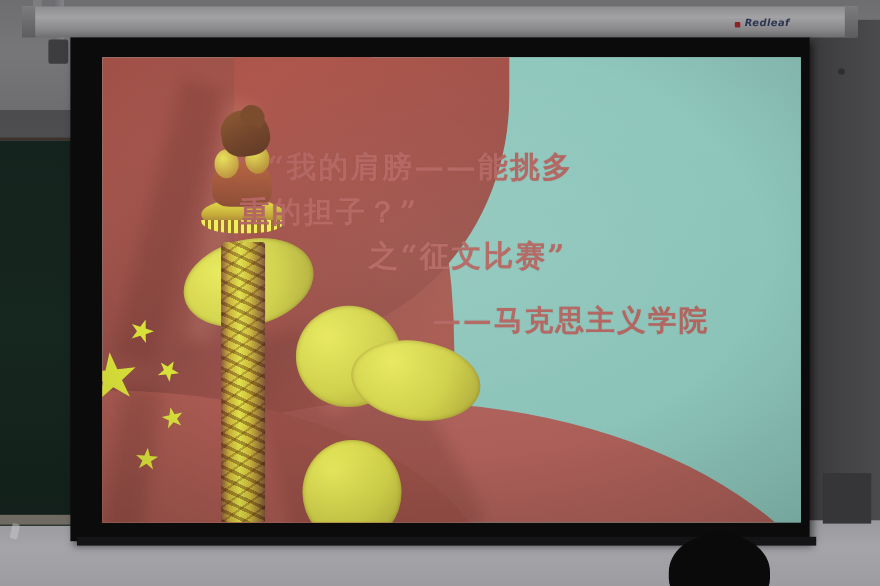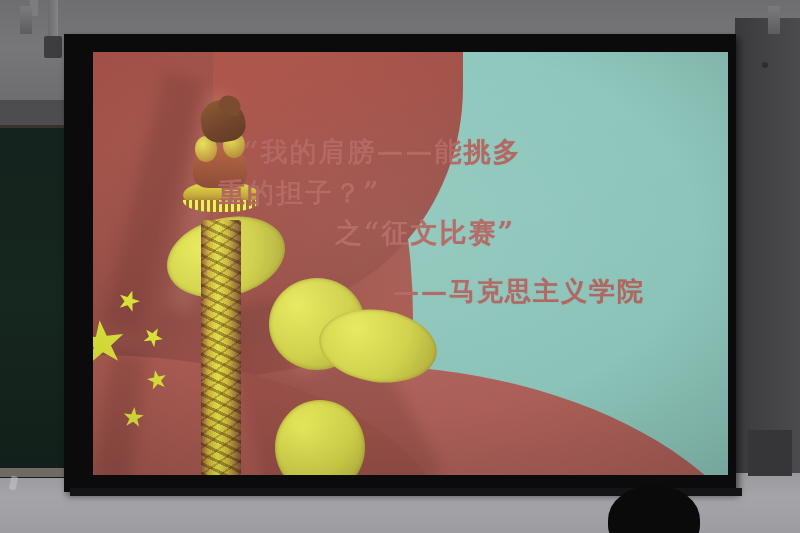--- a/index.html
+++ b/index.html
@@ -399,20 +399,26 @@
   <div class="wall-panel"></div>
   <div class="wall-screw"></div>
 
   <div class="blackboard"></div>
   <div class="blackboard-tray"></div>
   <div class="wall-mark"></div>
 
   <div class="housing-bracket2"></div>
   <div class="housing-bracket"></div>
   <div class="housing-bracket-foot"></div>
+  <div class="screen-housing">
+    <div class="brand">
+      <span class="brand-dot"></span>
+      <span class="brand-text">Redleaf</span>
+    </div>
+  </div>
   <div class="housing-endcap left"></div>
   <div class="housing-endcap right"></div>
 
   <div class="screen-frame"></div>
   <div class="screen-frame-lip"></div>
 
   <div class="projection">
     <div class="proj-inner">
 
       <div class="slide-bg"></div>

